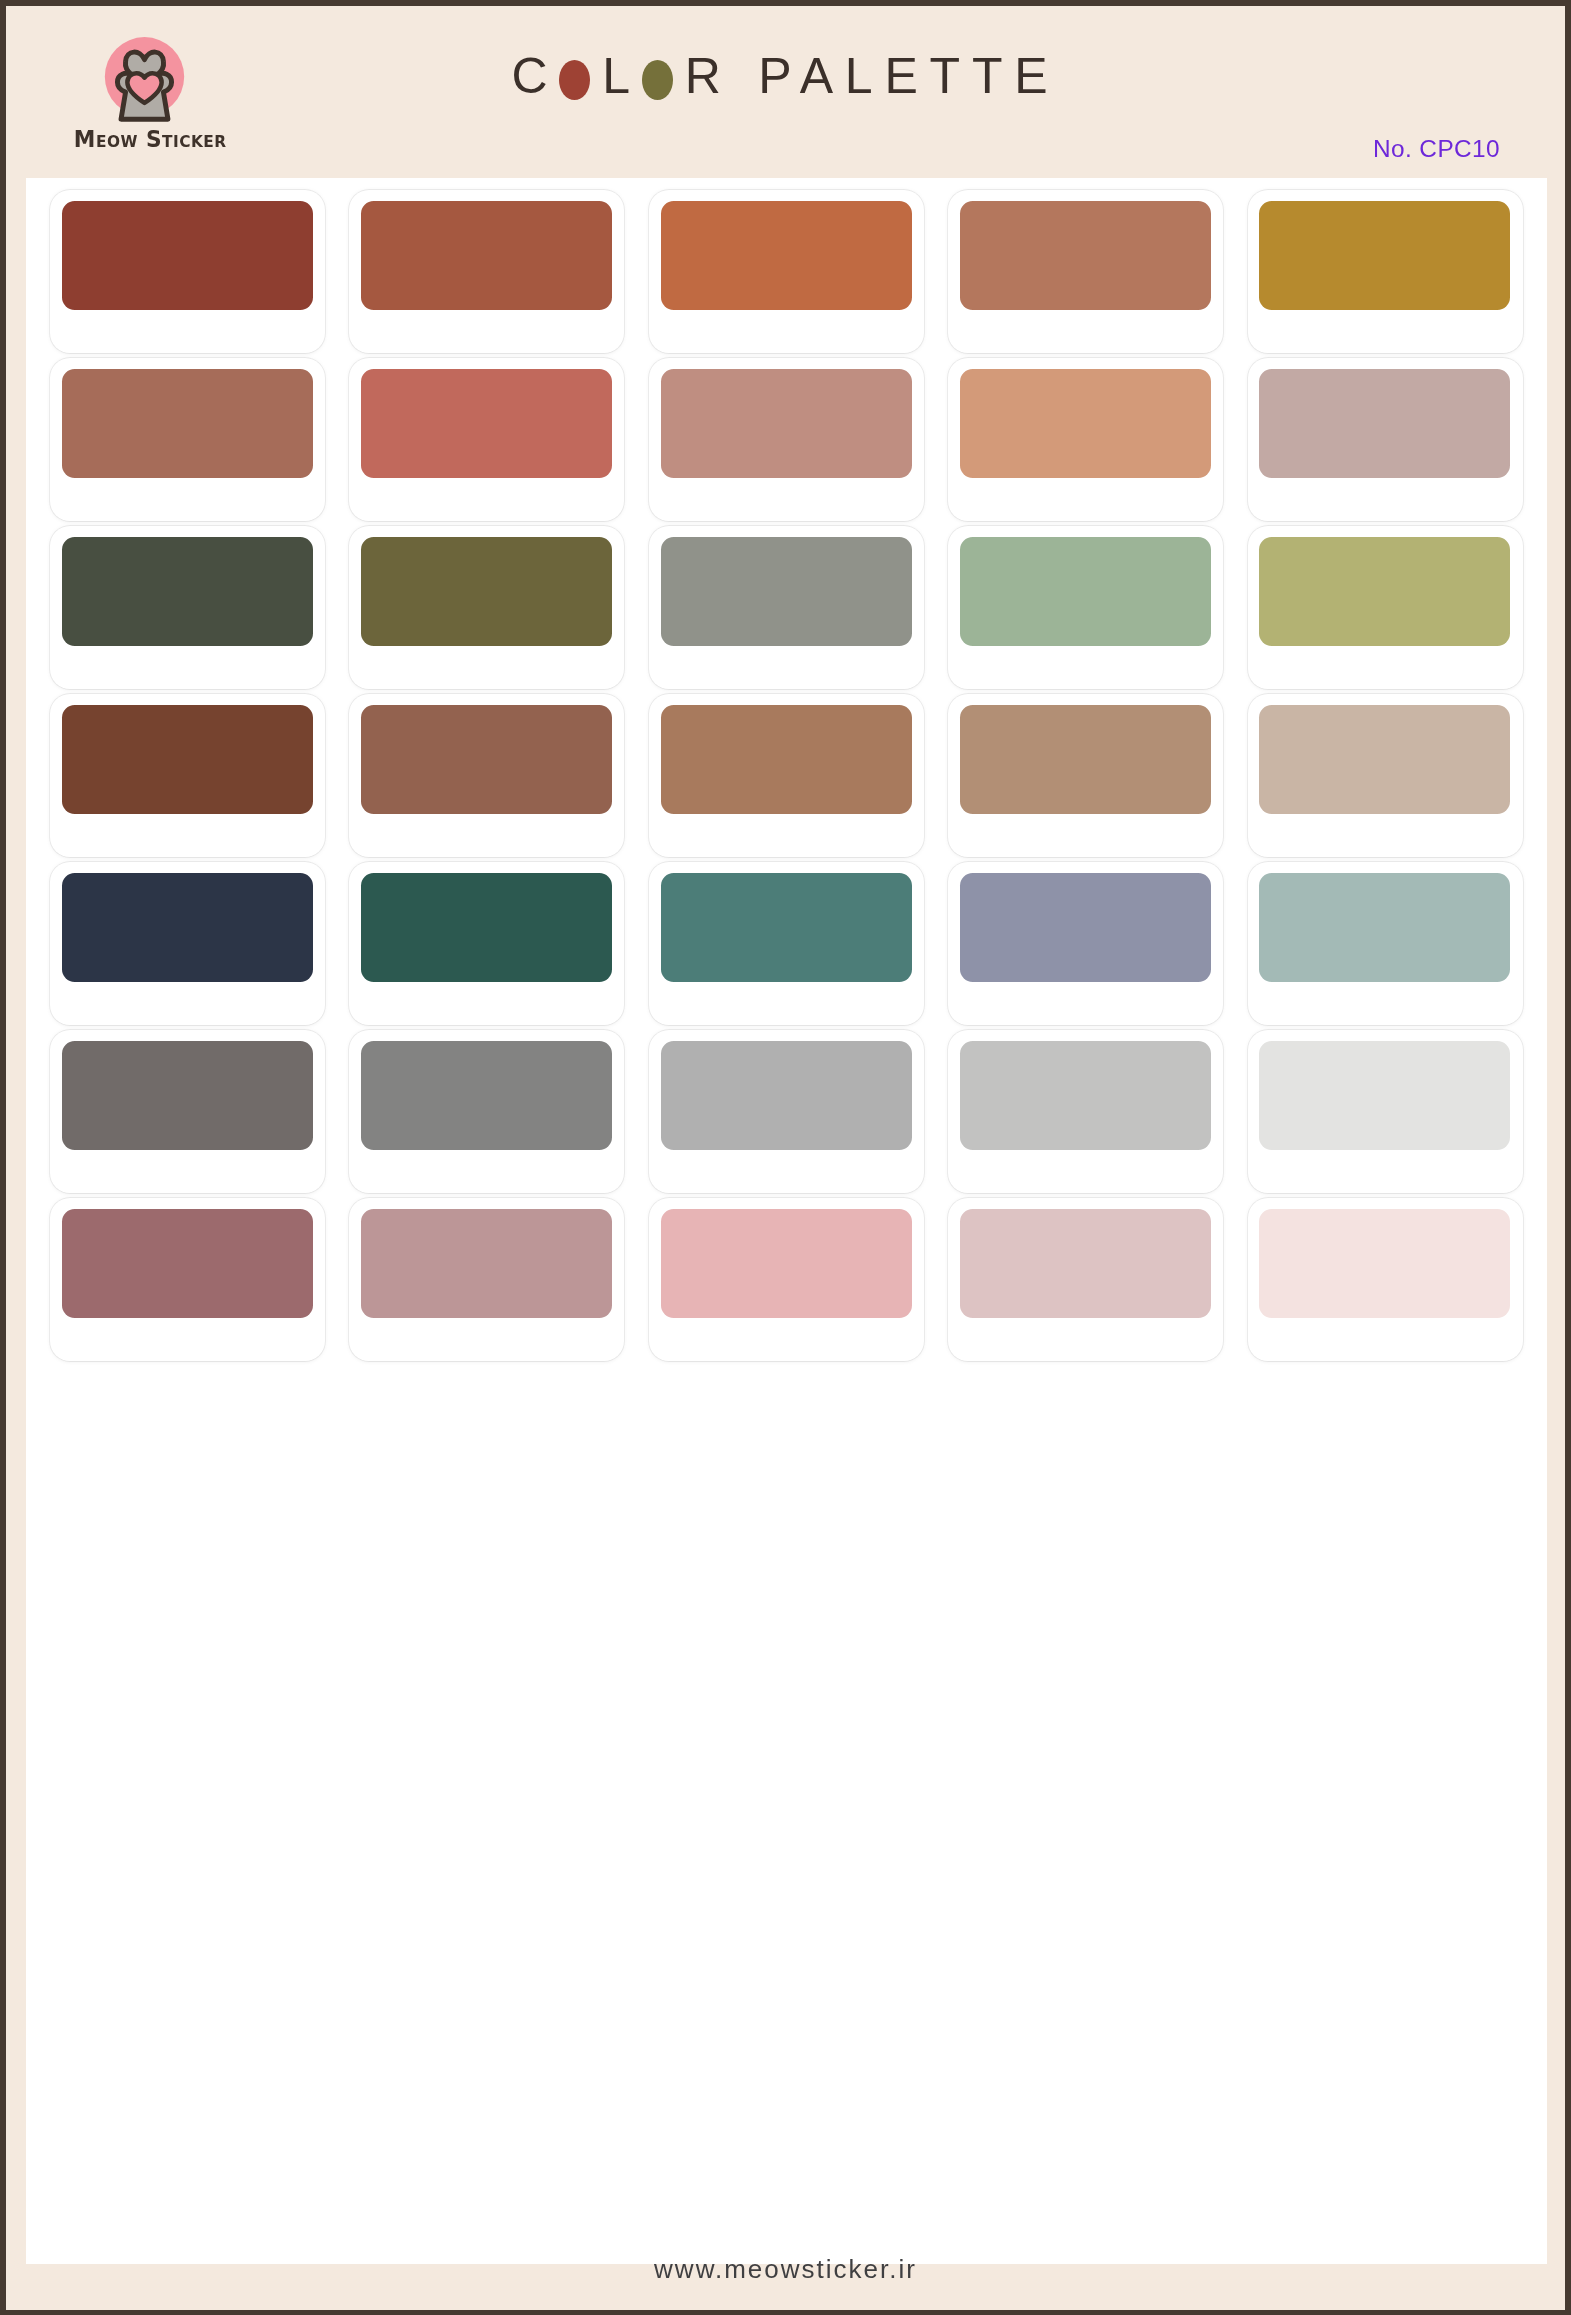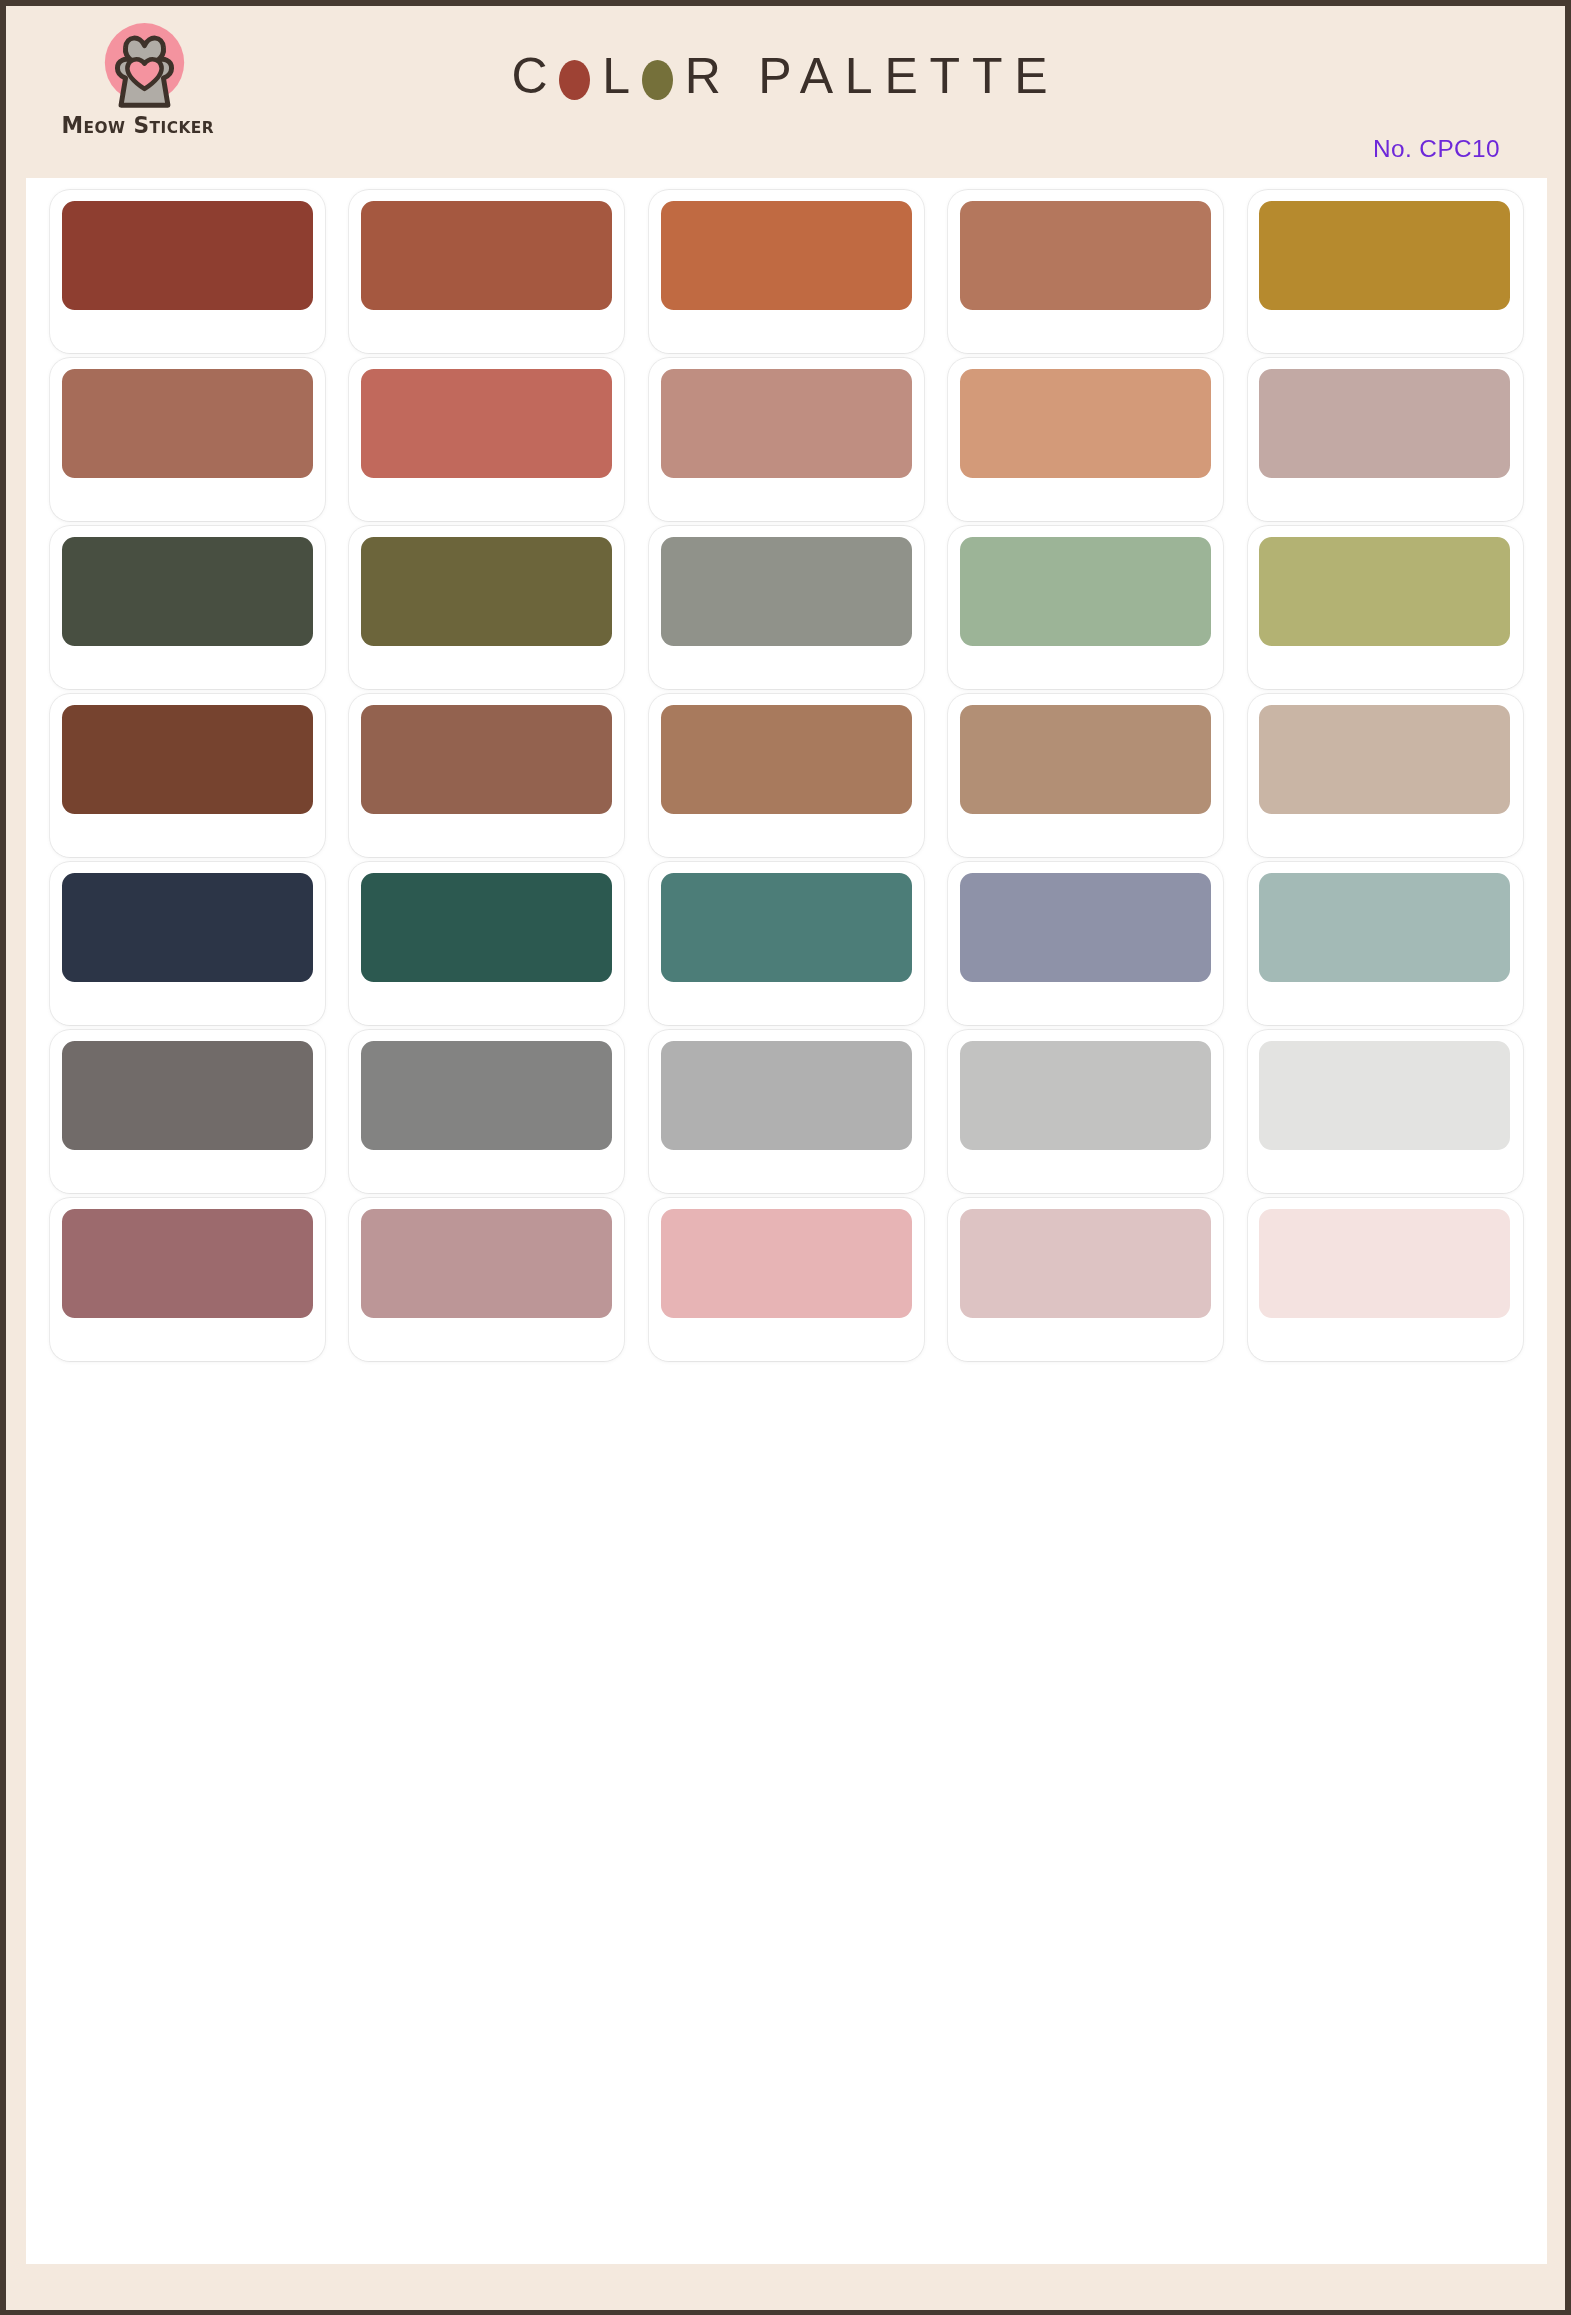--- a/index.html
+++ b/index.html
@@ -29,23 +29,23 @@
   
   .header {
     position: relative;
     height: 172px;
     background: #f4e9de;
   }
 
   .logo-block {
     position: absolute;
     left: 52px;
-    top: 9px;
+    top: 23px;
     width: 172px;
-    text-align: left;
+    text-align: right;
   }
 
   .logo-mark {
     width: 101px;
     height: 101px;
     margin: 0 auto;
     display: block;
   }
 
   .logo-wordmark {
@@ -300,15 +300,16 @@
         </div>
         <div class="swatch-card">
           <div class="swatch-chip" title="#ddc3c3" style="background: rgb(221, 195, 195);"></div>
         </div>
         <div class="swatch-card">
           <div class="swatch-chip" title="#f4e2e0" style="background: rgb(244, 226, 224);"></div>
         </div>
       </div>
   </div>
 
+  <div class="footer">www.meowsticker.ir</div>
 
 </div>
 
 
 </body></html>

